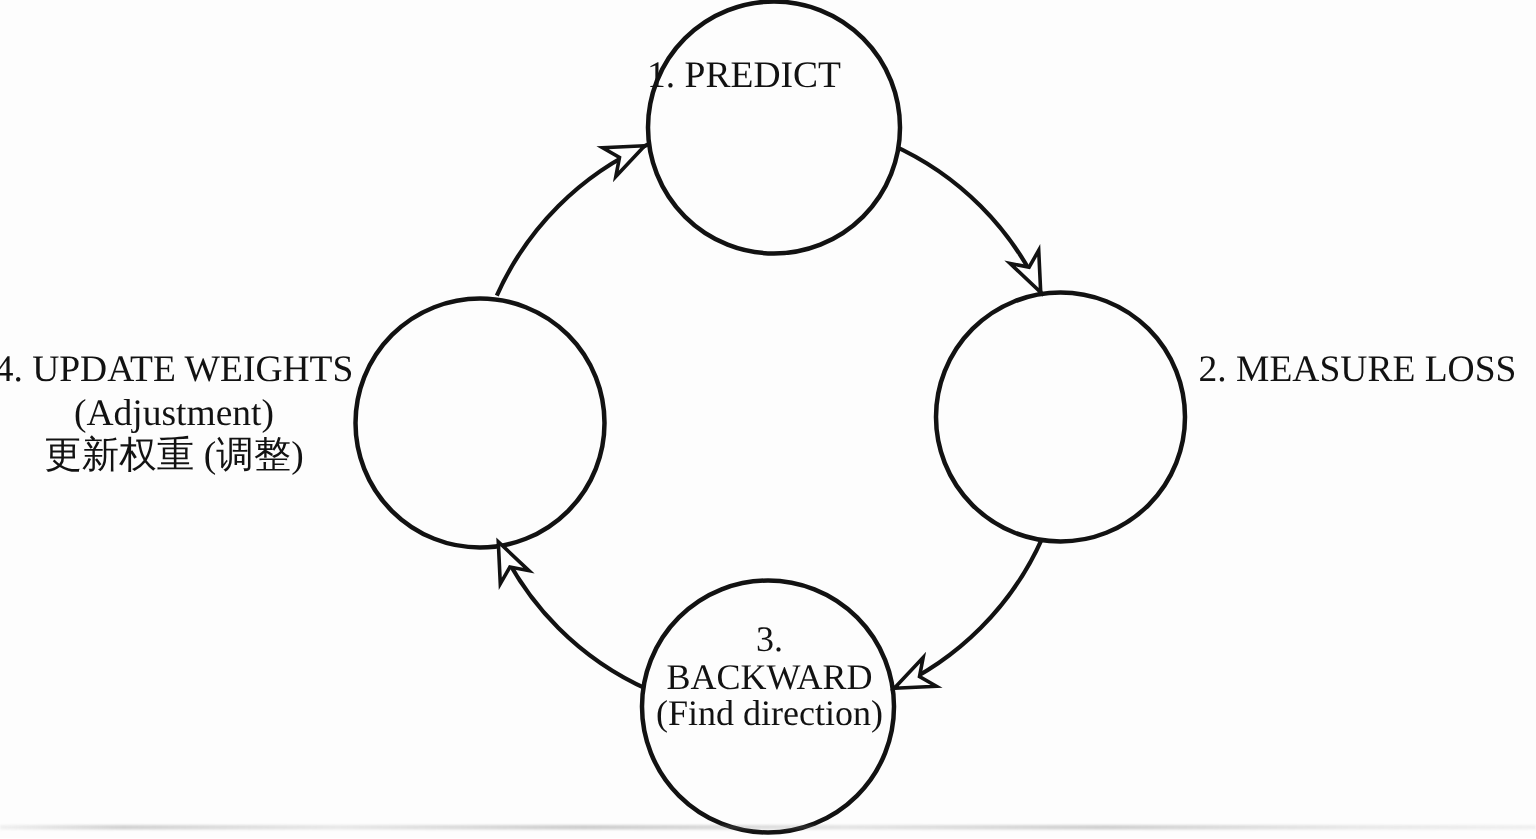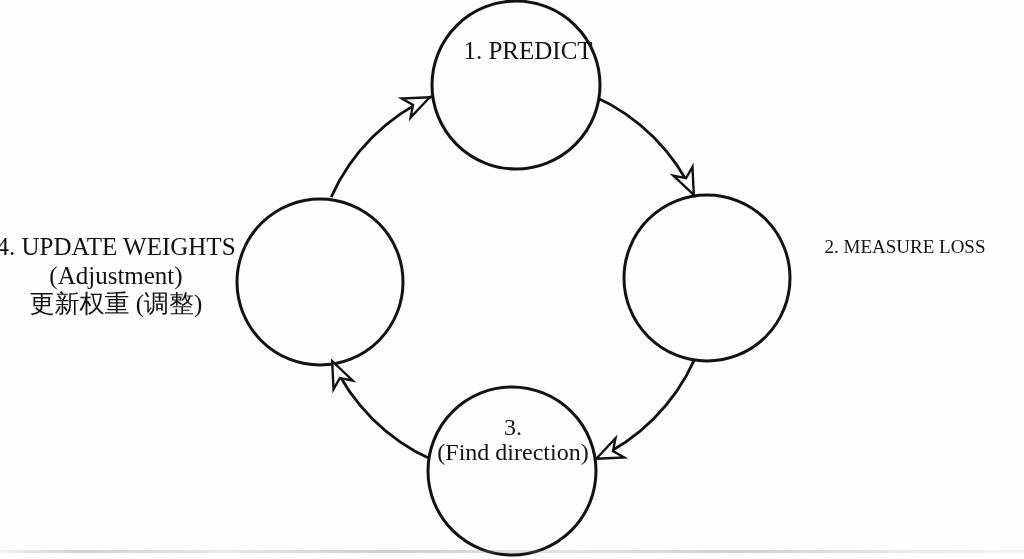--- a/index.html
+++ b/index.html
@@ -7,22 +7,22 @@
     position:relative;
     width:1024px;height:559px;
     background:#fdfdfd;
     overflow:hidden;
     font-family:"Liberation Serif","DejaVu Serif",serif;
     color:#121212;
   }
   .stage svg{position:absolute;left:0;top:0;}
   .label{position:absolute;text-align:center;}
   .ln{white-space:nowrap;}
-  .label-predict{left:408px;top:37px;width:240px;font-size:25px;line-height:28px;}
-  .label-measure{left:786px;top:233px;width:238px;font-size:19px;line-height:28.5px;}
+  .label-predict{left:376px;top:37px;width:240px;font-size:25px;line-height:28px;}
+  .label-measure{left:786px;top:233px;width:238px;font-size:25px;line-height:28.5px;}
   .label-update{left:-4px;top:233px;width:240px;font-size:25px;line-height:28.5px;}
   .label-backward{left:413px;top:415px;width:200px;font-size:24px;line-height:24.5px;}
   .artifact{
     position:absolute;left:0;top:550px;width:1024px;height:3px;
     background:linear-gradient(90deg,
       rgba(130,130,130,0.10) 0%, rgba(120,120,120,0.32) 8%,
       rgba(140,140,140,0.18) 22%, rgba(115,115,115,0.34) 38%,
       rgba(135,135,135,0.20) 55%, rgba(118,118,118,0.33) 72%,
       rgba(140,140,140,0.18) 88%, rgba(130,130,130,0.10) 100%);
     filter:blur(0.6px);
@@ -60,20 +60,21 @@
   <div class="label label-predict">
     <div class="ln">1. PREDICT</div>
   </div>
 
   <div class="label label-measure">
     <div class="ln">2. MEASURE LOSS</div>
   </div>
 
   <div class="label label-backward">
     <div class="ln">3.</div>
+    <div class="ln">BACKWARD</div>
     <div class="ln">(Find direction)</div>
   </div>
 
   <div class="label label-update">
     <div class="ln">4. UPDATE WEIGHTS</div>
     <div class="ln">(Adjustment)</div>
     <div class="ln">更新权重 (调整)</div>
   </div>
 
   <div class="artifact"></div>

